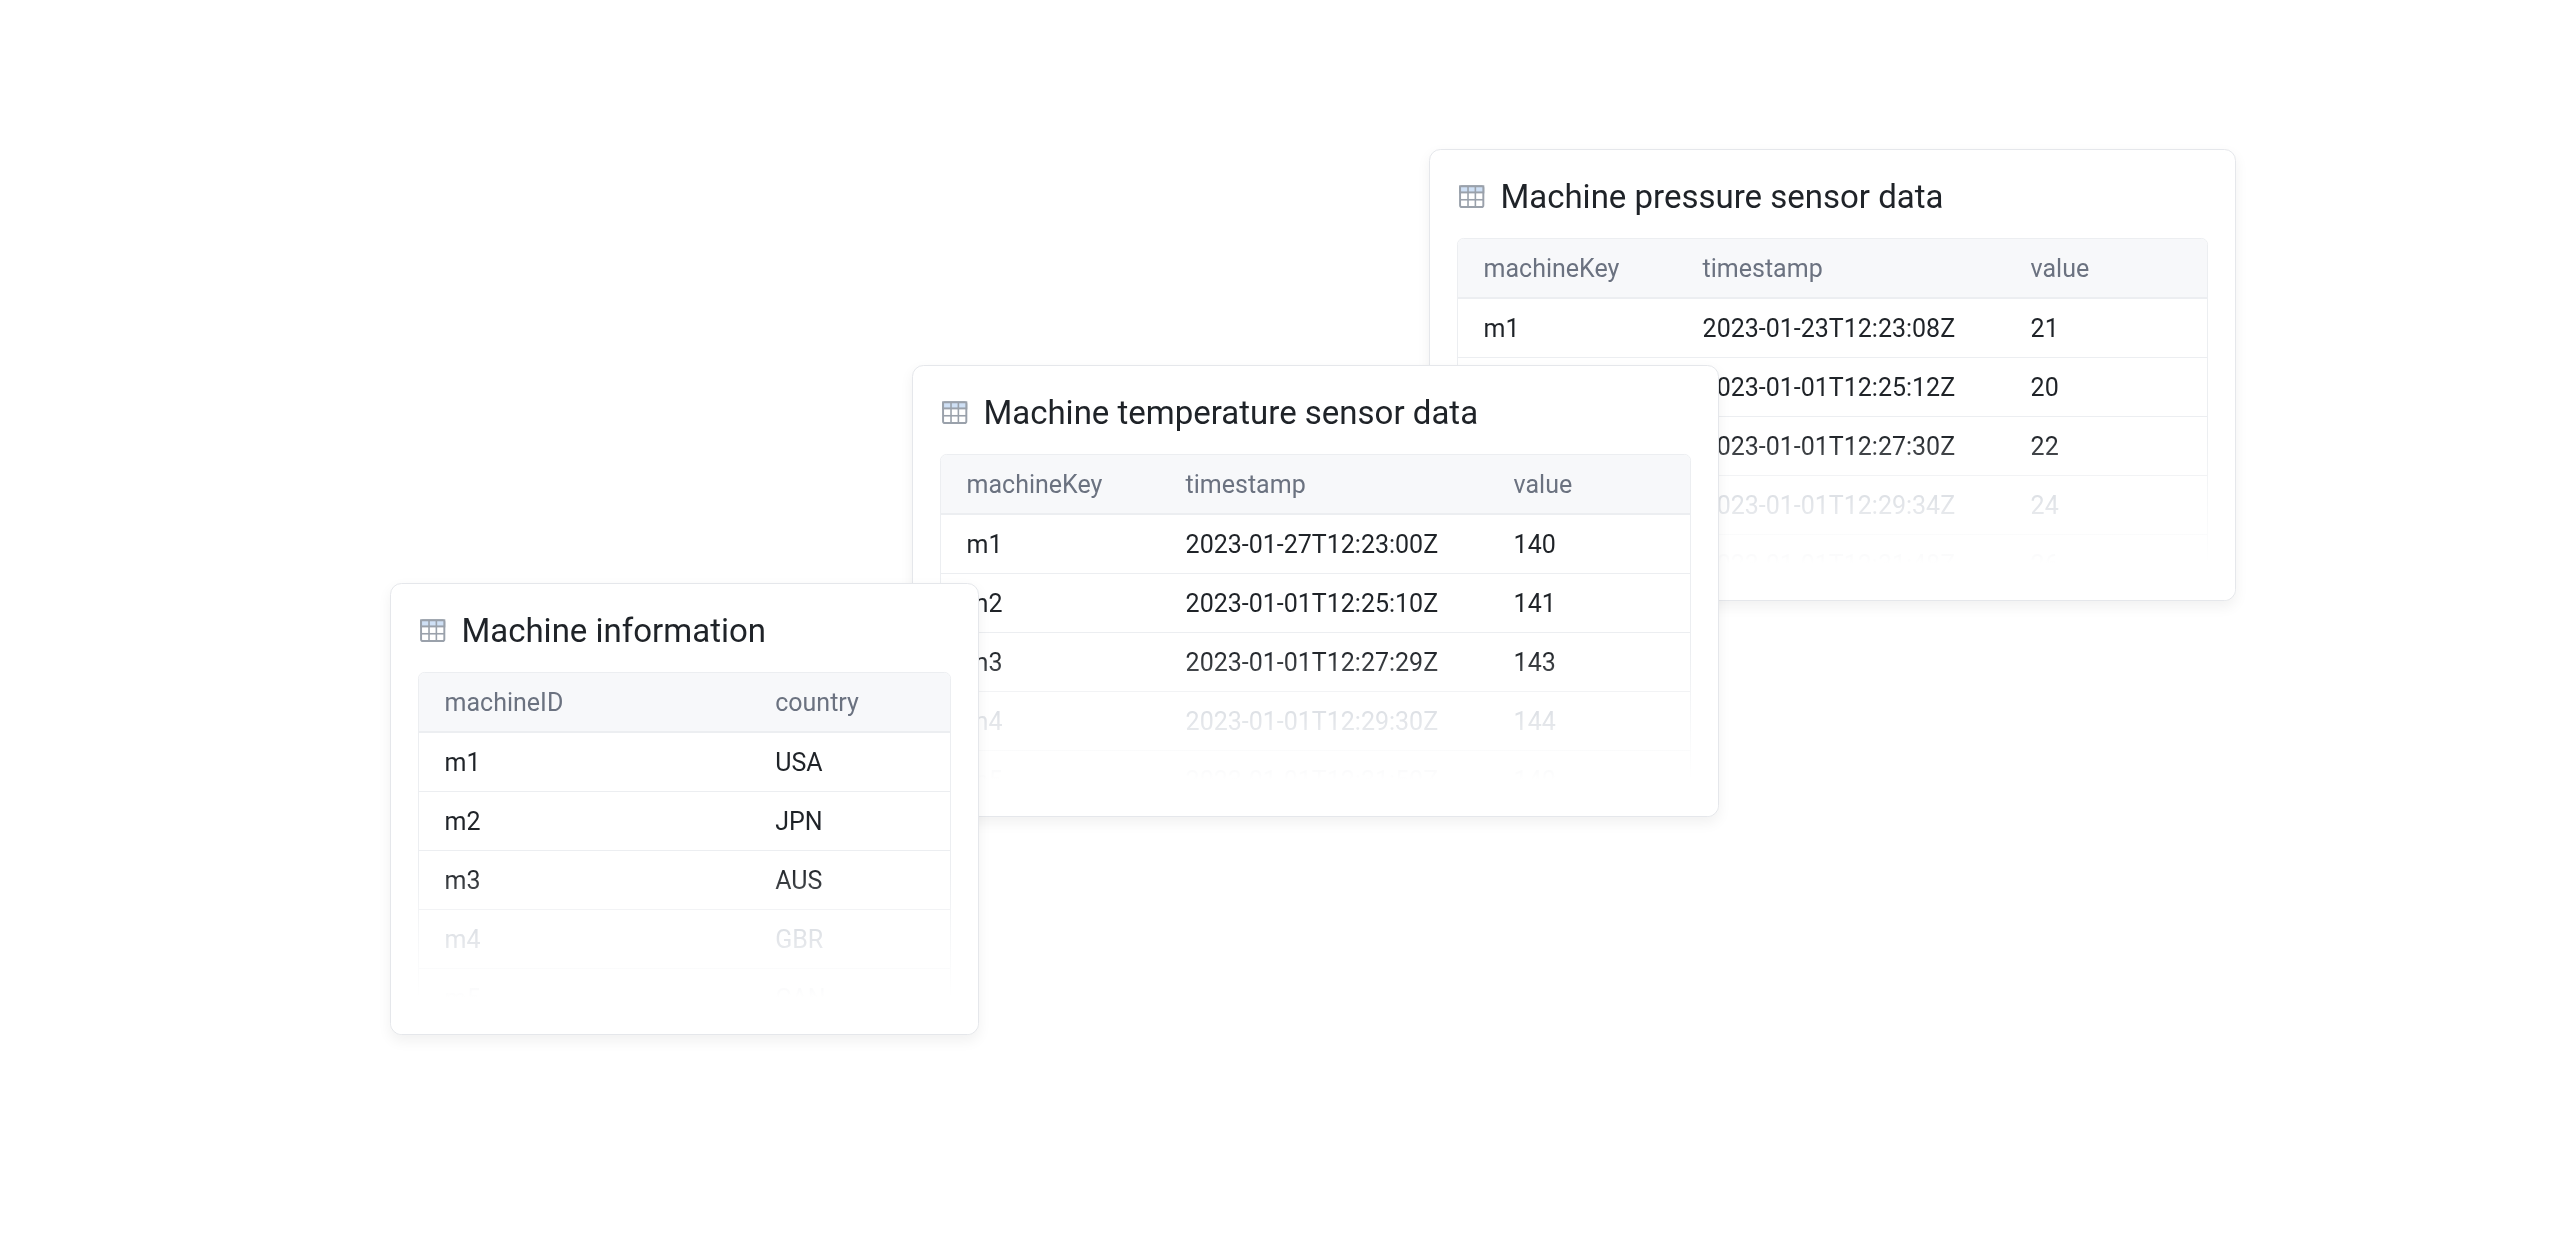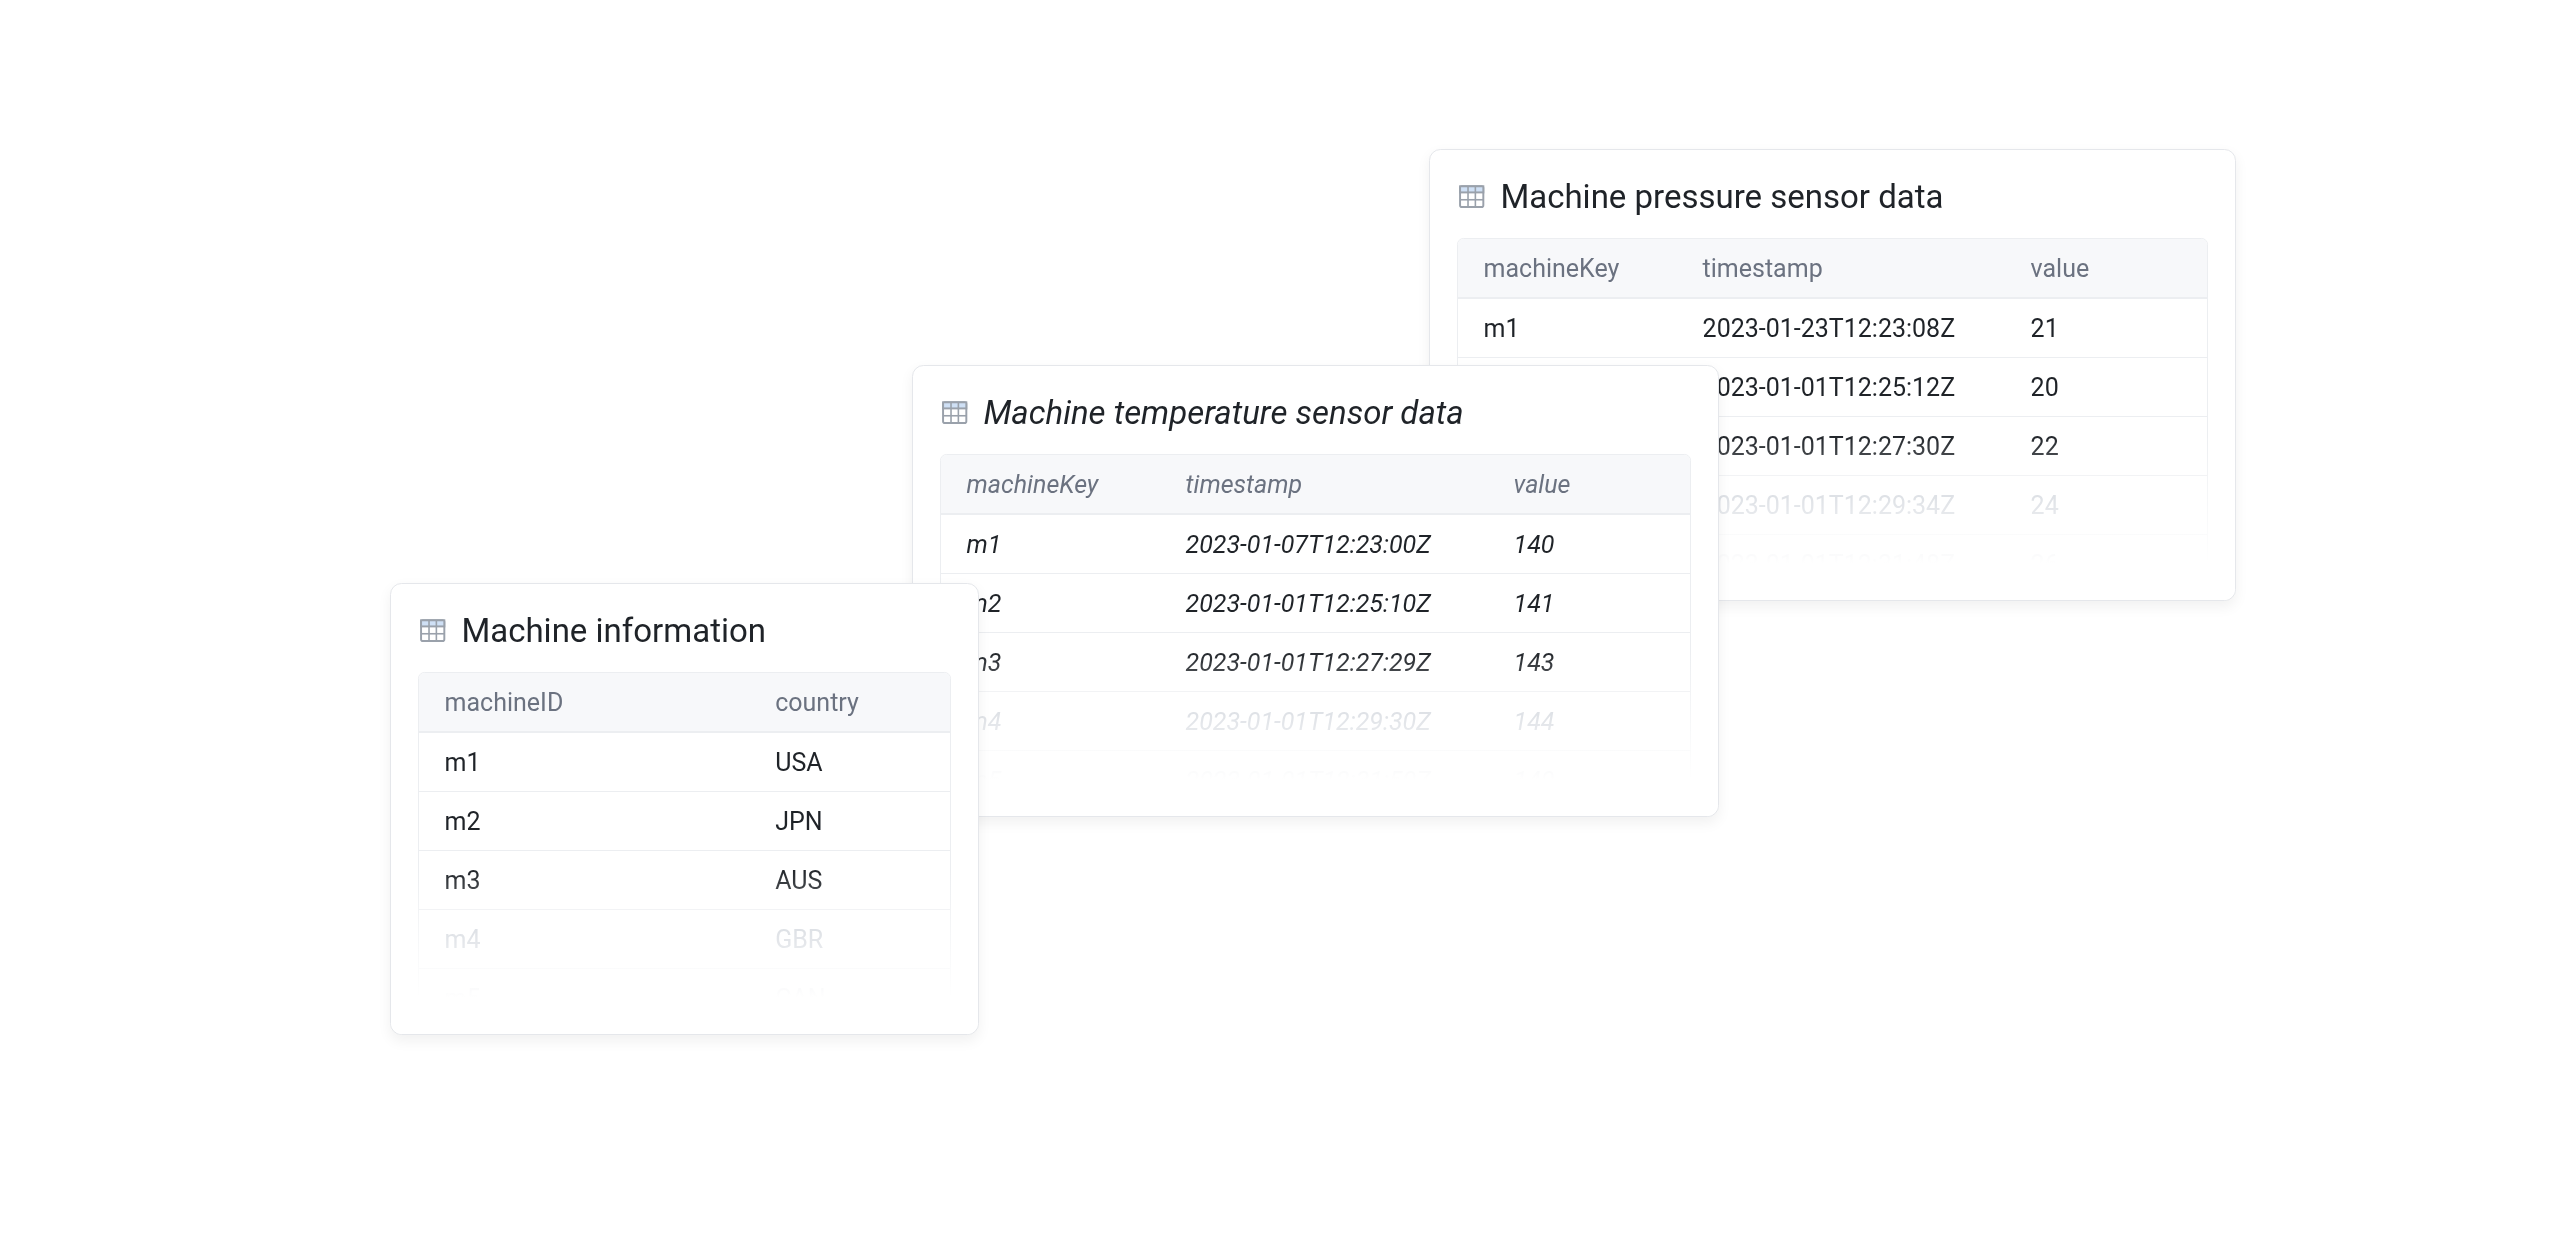--- a/index.html
+++ b/index.html
@@ -97,21 +97,20 @@
   
   .card-pressure {
     left: 1429px;
     top: 149px;
     width: 807px;
   }
   .card-temperature {
     left: 912px;
     top: 365px;
     width: 807px;
-    font-style: italic;
   }
   .card-information {
     left: 390px;
     top: 583px;
     width: 589px;
   }
 </style>
 </head>
 <body>
 
@@ -179,21 +178,21 @@
       <div class="card-title">Machine temperature sensor data</div>
     </div>
     <div class="table">
       <div class="row header">
         <div class="col1">machineKey</div>
         <div class="col2">timestamp</div>
         <div class="col3">value</div>
       </div>
       <div class="row">
         <div class="col1">m1</div>
-        <div class="col2">2023-01-07T12:23:00Z</div>
+        <div class="col2">2023-01-27T12:23:00Z</div>
         <div class="col3">140</div>
       </div>
       <div class="row">
         <div class="col1">m2</div>
         <div class="col2">2023-01-01T12:25:10Z</div>
         <div class="col3">141</div>
       </div>
       <div class="row">
         <div class="col1">m3</div>
         <div class="col2">2023-01-01T12:27:29Z</div>

